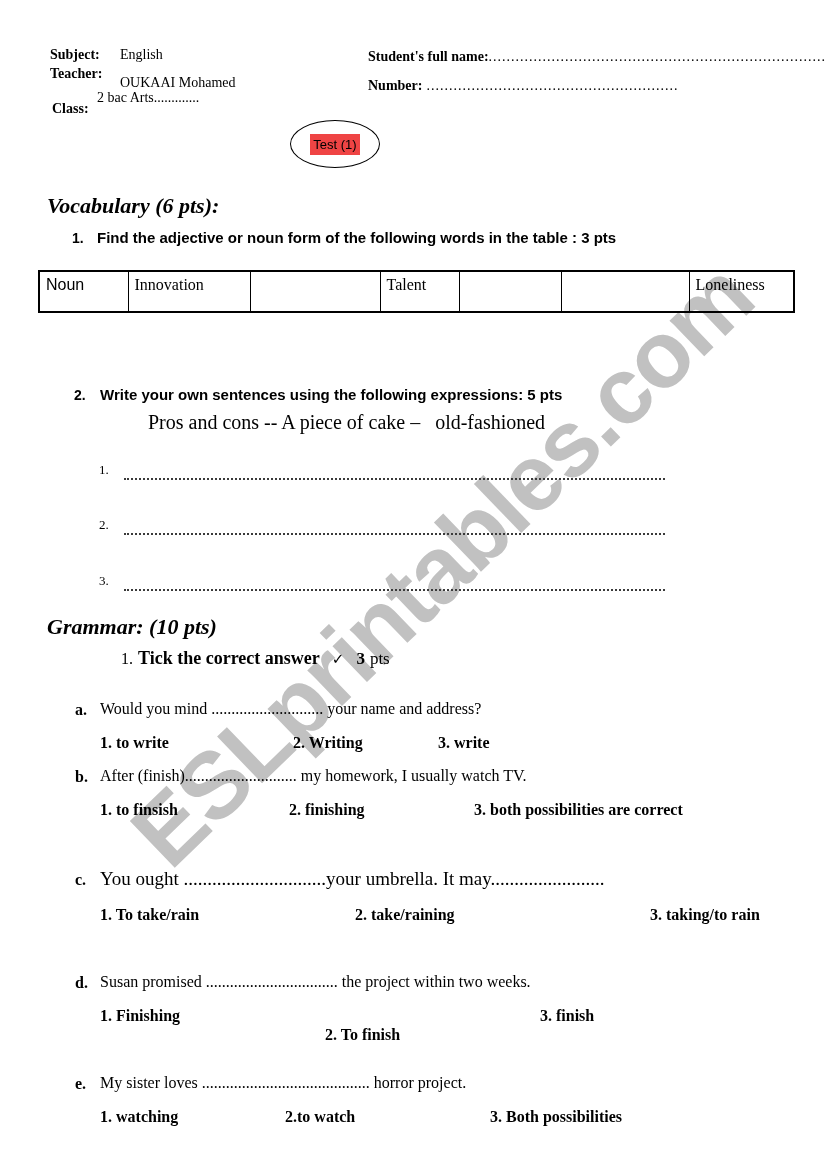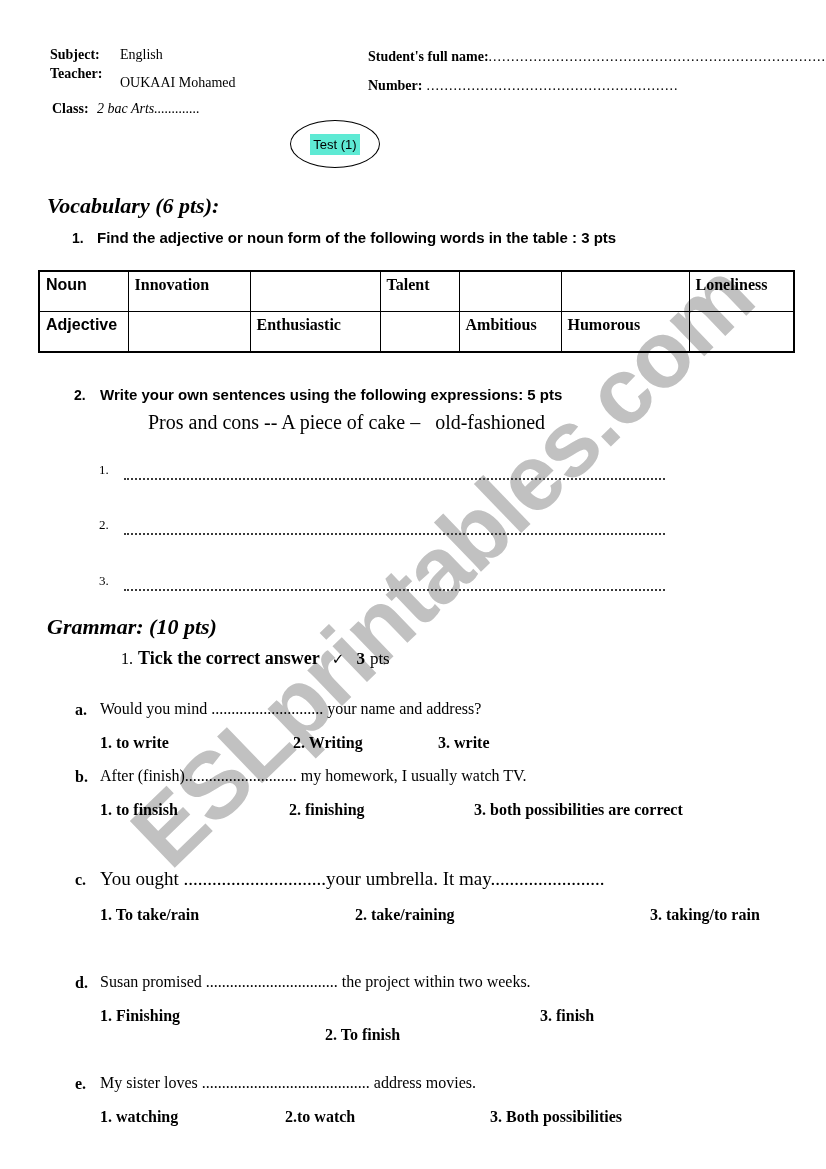--- a/index.html
+++ b/index.html
@@ -29,40 +29,39 @@
   
   .hlabel{font-weight:bold;font-size:14px;}
   .hvalue{font-size:14px;}
   .hdots{font-size:14px;letter-spacing:1px;}
   .test-ellipse{
     position:absolute;left:290px;top:120px;width:88px;height:46px;
     border:1px solid #000;border-radius:50%;
     display:flex;align-items:center;justify-content:center;
   }
   .test-badge{
-    background:#5eead4;
+    background:#ef4444;
     font-family:"Liberation Sans",sans-serif;
     font-size:13px;
     padding:3px 3px;
   }
   
   .section-heading{
     font-family:"Liberation Serif",serif;
     font-weight:bold;font-style:italic;
     font-size:22px;
   }
   
   .instr-num{font-family:"Liberation Sans",sans-serif;font-weight:bold;font-size:14px;}
   .instr-text{font-family:"Liberation Sans",sans-serif;font-weight:bold;font-size:15px;}
   table.vocab{
     position:absolute;left:38px;top:270px;
     border-collapse:collapse;
     border:2px solid #000;
     table-layout:fixed;
-    font-weight:bold;
   }
   table.vocab td{
     border:1px solid #000;
     height:35px;
     vertical-align:top;
     padding:4px 2px 0 6px;
     overflow:hidden;
   }
   td.cell-label{font-family:"Liberation Sans",sans-serif;font-size:16px;}
   td.cell-word{font-family:"Liberation Serif",serif;font-size:16px;}
@@ -100,21 +99,21 @@
     </div>
 
     <span class="abs hlabel" style="left:50px;top:66px;">Teacher:</span>
     <span class="abs hvalue" style="left:120px;top:75px;">OUKAAI Mohamed</span>
 
     <div class="abs" style="left:368px;top:76px;">
       <span class="hlabel">Number:</span>&nbsp;<span class="hdots">........................................................</span>
     </div>
 
     <span class="abs hlabel" style="left:52px;top:101px;">Class:</span>
-    <span class="abs hvalue" style="left:97px;top:101px;font-style:italic;">2 bac Arts.............</span>
+    <span class="abs hvalue" style="left:97px;top:90px;">2 bac Arts.............</span>
 
     <div class="test-ellipse">
       <span class="test-badge">Test (1)</span>
     </div>
 
     <span class="abs section-heading" style="left:47px;top:193px;">Vocabulary (6 pts):</span>
 
     <span class="abs instr-num" style="left:72px;top:230px;">1.</span>
     <span class="abs instr-text" style="left:97px;top:229px;">Find the adjective or noun form of the following words in the table :  3 pts</span>
 
@@ -131,29 +130,20 @@
       <tbody>
           <tr>
         <td class="cell-label">Noun</td>
         <td class="cell-word">Innovation</td>
         <td class="cell-word"></td>
         <td class="cell-word">Talent</td>
         <td class="cell-word"></td>
         <td class="cell-word"></td>
         <td class="cell-word">Loneliness</td>
       </tr>
-      <tr>
-        <td class="cell-label">Adjective</td>
-        <td class="cell-word"></td>
-        <td class="cell-word">Enthusiastic</td>
-        <td class="cell-word"></td>
-        <td class="cell-word">Ambitious</td>
-        <td class="cell-word">Humorous</td>
-        <td class="cell-word"></td>
-      </tr>
     </tbody>
       </table>
 
     <span class="abs instr-num" style="left:74px;top:387px;">2.</span>
     <span class="abs instr-text" style="left:100px;top:386px;">Write your own sentences using the following expressions: 5 pts</span>
 
     <span class="abs expressions" style="left:148px;top:411px;">Pros and cons -- A piece of cake –   old-fashioned</span>
 
     <span class="abs ans-num" style="left:99px;top:462px;">1.</span>
     <div class="dotline" style="top:462px;"></div>
@@ -196,21 +186,21 @@
 
     <span class="abs q-letter" style="left:75px;top:974px;">d.</span>
     <span class="abs q-text" style="left:100px;top:973px;">Susan promised ................................. the project within two weeks.</span>
     <div class="abs" style="left:0;top:1007px;width:724px;height:22px;">
       <span class="opt" style="left:100px;">1.  Finishing</span>
       <span class="opt" style="left:325px;margin-top:19px;">2. To finish</span>
       <span class="opt" style="left:540px;">3. finish</span>
     </div>
 
     <span class="abs q-letter" style="left:75px;top:1075px;">e.</span>
-    <span class="abs q-text" style="left:100px;top:1074px;">My sister loves .......................................... address movies.</span>
+    <span class="abs q-text" style="left:100px;top:1074px;">My sister loves .......................................... horror project.</span>
     <div class="abs" style="left:0;top:1108px;width:826px;height:22px;">
       <span class="opt" style="left:100px;">1. watching</span>
       <span class="opt" style="left:285px;">2.to watch</span>
       <span class="opt" style="left:490px;">3. Both possibilities</span>
     </div>
 
   </div>
 </div>
 
 </body></html>

